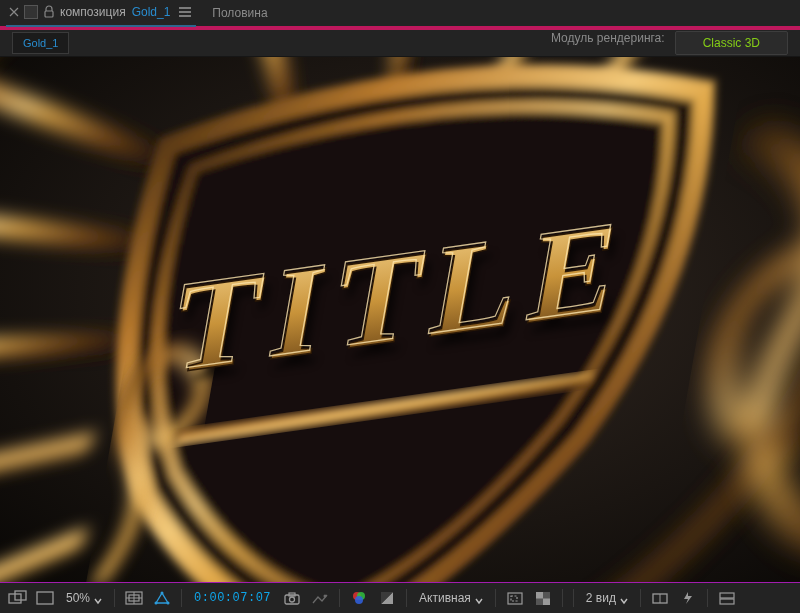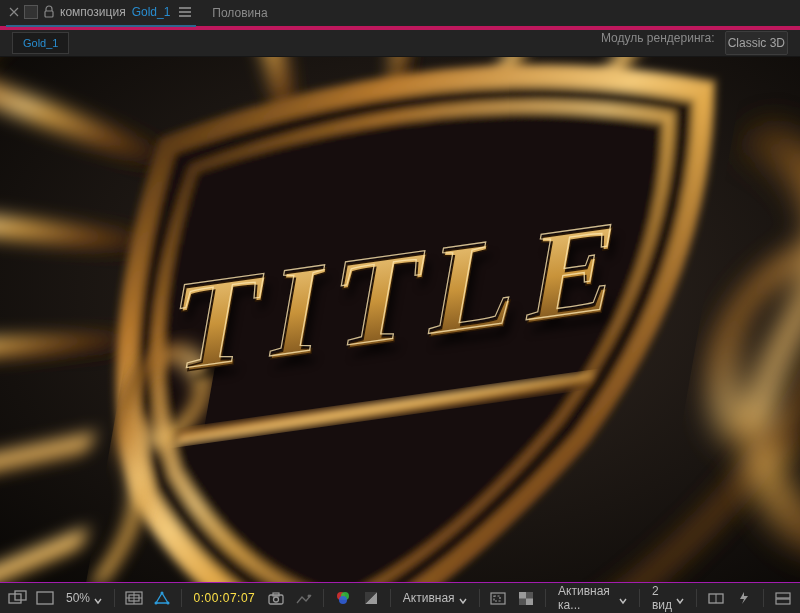--- a/index.html
+++ b/index.html
@@ -11,30 +11,30 @@
   .swatch{width:12px;height:12px;background:#333;border:1px solid #555}
   .lock{width:10px;height:12px}
   .tab-label{color:#a8a8a8}
   .comp-name{color:#288ccf}
   .hamburger{width:14px;height:12px;margin-left:2px}
   .tab2{color:#8a8a8a;padding:0 8px}
   .subbar{display:flex;align-items:center;height:26px;background:#232323;padding:0 12px;justify-content:space-between;border-bottom:1px solid #161616}
   .comp-chip{background:#1b1b1b;border:1px solid #3a3a3a;color:#288ccf;padding:2px 10px;height:16px;display:flex;align-items:center;font-size:11px}
   .right-sub{display:flex;gap:10px}
   .renderer-label{color:#8a8a8a}
-  .renderer-btn{background:#2b2b2b;border:1px solid #3d3d3d;color:#a3a3a3;padding:2px 2px;height:18px;display:flex;align-items:center;border-radius:2px}
+  .renderer-btn{background:#2b2b2b;border:1px solid #3d3d3d;color:#84cc16;padding:2px 27px;height:18px;display:flex;align-items:center;border-radius:2px}
   .viewport{flex:1;background:#000;position:relative;overflow:hidden}
   .viewport svg{width:100%;height:100%;display:block}
   .statusbar{display:flex;align-items:center;height:30px;background:#232323;border-top:1px solid #a21caf;padding:0 6px;gap:6px}
   .sb-btn{display:flex;align-items:center;justify-content:center;min-width:22px;height:22px;color:#9a9a9a}
   .sb-btn svg{display:block}
   .sb-sep{width:1px;height:18px;background:#3a3a3a;margin:0 2px}
   .dd{display:flex;align-items:center;gap:4px;padding:0 4px;color:#bdbdbd}
   .dd .chev{width:8px;height:8px}
-  .timecode{color:#fde047;font-family:Liberation Sans, sans-serif;letter-spacing:0.5px}
+  .timecode{color:#0ea5e9;font-family:Liberation Mono, monospace;letter-spacing:0.5px}
   svg{overflow:visible}
 </style>
 </head>
 <body>
 
 <div class="panel">
 
   <div class="tabbar">
     <div class="tab active">
       <span class="close">
@@ -271,28 +271,20 @@
     <div class="sb-btn">
       <svg width="14" height="13" viewBox="0 0 14 13">
         <rect x="0" y="0" width="14" height="13" fill="#555"></rect>
         <rect x="0" y="0" width="7" height="6.5" fill="#9a9a9a"></rect>
           <rect x="7" y="6.5" width="7" height="6.5" fill="#9a9a9a"></rect>
       </svg>
     </div>
 
     <div class="sb-sep"></div>
 
-    <div class="dd">
-      <span>Активная ка...</span>
-      <span class="chev">
-        <svg width="8" height="8" viewBox="0 0 8 8">
-            <path d="M1 2 L4 6 L7 2" fill="none" stroke="#bdbdbd" stroke-width="1.4"></path>
-          </svg>
-      </span>
-    </div>
 
     <div class="sb-sep"></div>
 
     <div class="dd">
       <span>2 вид</span>
       <span class="chev">
         <svg width="8" height="8" viewBox="0 0 8 8">
             <path d="M1 2 L4 6 L7 2" fill="none" stroke="#bdbdbd" stroke-width="1.4"></path>
           </svg>
       </span>

